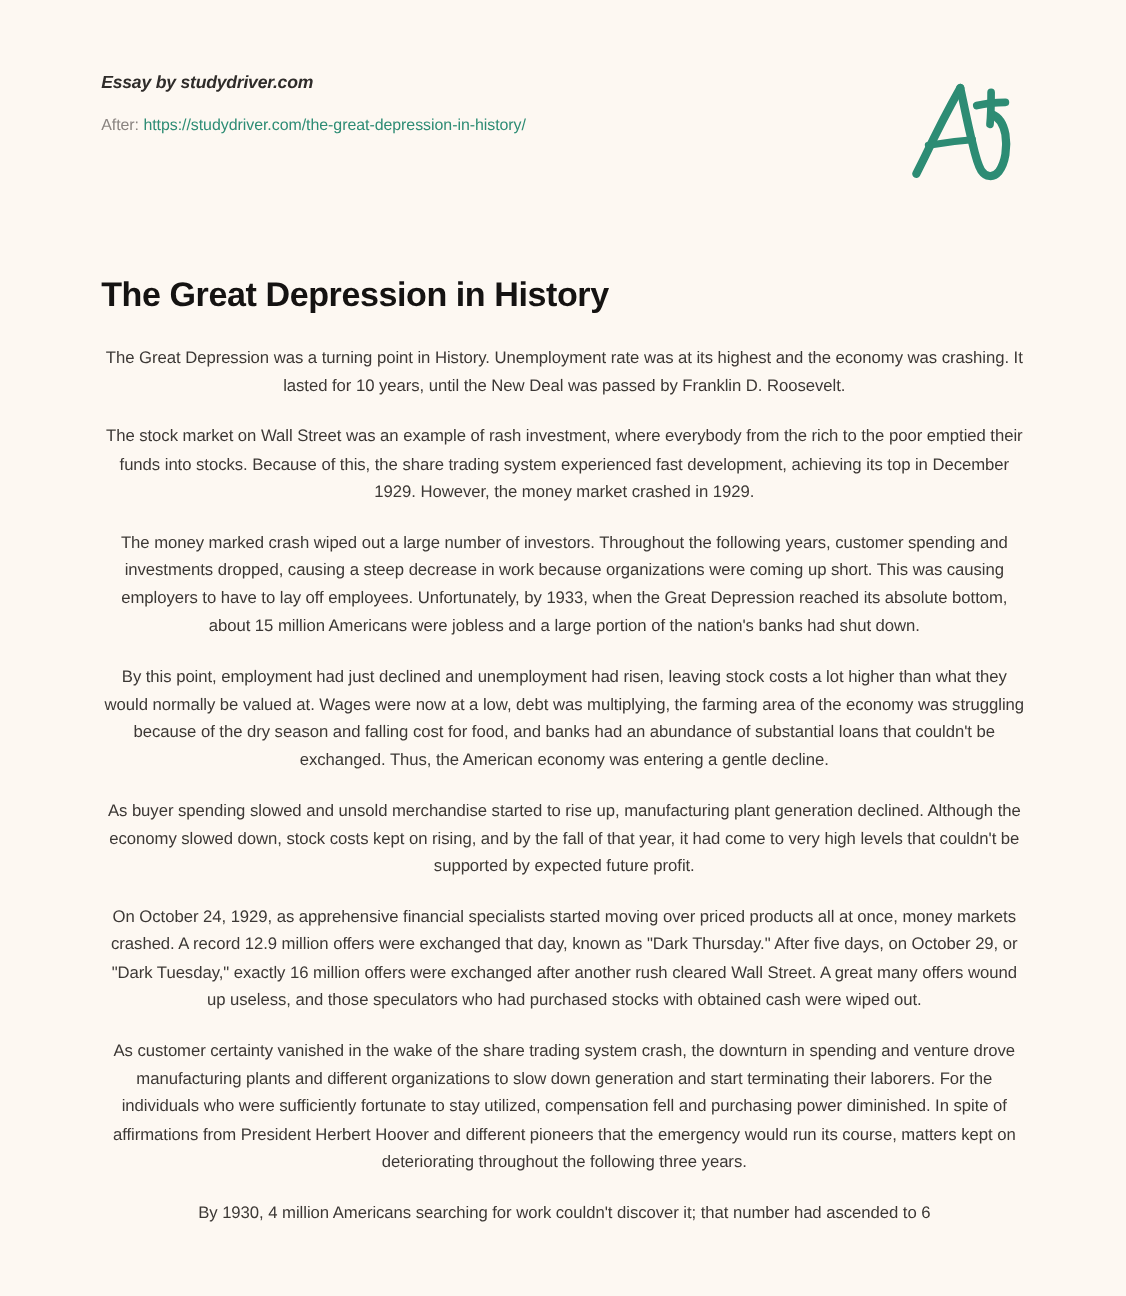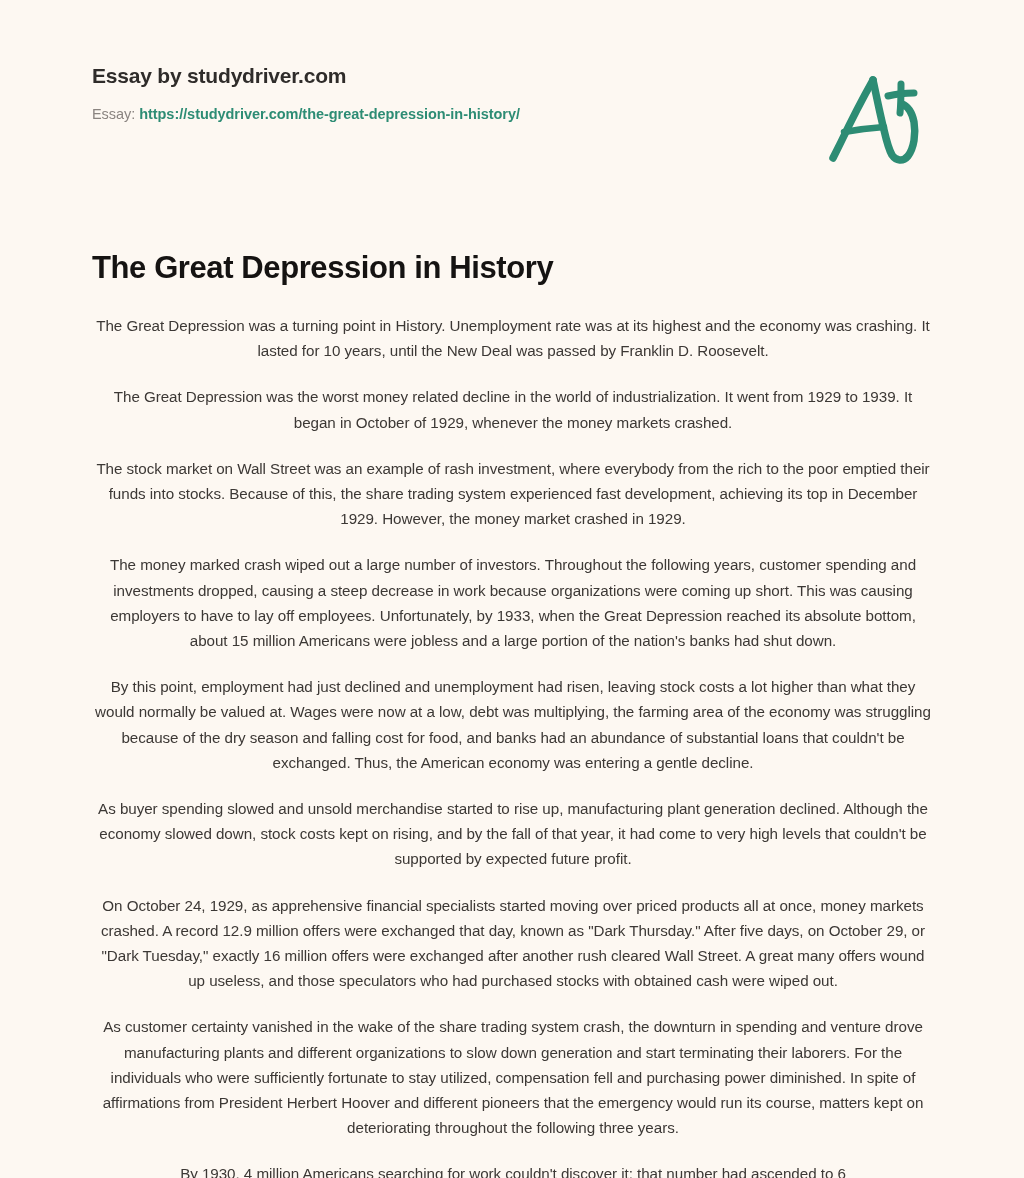--- a/index.html
+++ b/index.html
@@ -24,45 +24,45 @@
 
   
   .header {
     position: absolute;
     left: 92px;
     top: 62px;
     width: 840px;
   }
 
   .essay-by {
-    font-size: 21px;
+    font-size: 16px;
     font-weight: bold;
     color: #2f2c2a;
     letter-spacing: -0.2px;
     line-height: 28px;
     margin: 0;
+    font-style: italic;
   }
 
   .source-line {
     margin-top: 14px;
     font-size: 14.5px;
     line-height: 20px;
     color: #8a8480;
     letter-spacing: -0.05px;
     white-space: nowrap;
   }
 
   .source-label {
     color: #8a8480;
   }
 
   .source-url {
     color: #2d8c74;
     text-decoration: none;
-    font-weight: bold;
   }
 
   
   .logo {
     position: absolute;
     left: 818px;
     top: 66px;
     width: 116px;
     height: 104px;
   }
@@ -107,21 +107,21 @@
   }
 </style>
 </head>
 <body>
 
 <div class="page">
 
   <div class="header">
     <div class="essay-by">Essay by studydriver.com</div>
     <div class="source-line">
-      <span class="source-label">Essay:</span>
+      <span class="source-label">After:</span>
       <a class="source-url" href="#">https://studydriver.com/the-great-depression-in-history/</a>
     </div>
   </div>
 
   <div class="logo">
     <svg viewBox="0 0 116 104" xmlns="http://www.w3.org/2000/svg">
       <g fill="none" stroke="#2d8c74" stroke-linecap="round" stroke-linejoin="round">
 
         <path d="M55 14 C46 30 33 55 23 76 C19 84 17 88 15 92" stroke-width="7.5"></path>
 
@@ -135,21 +135,20 @@
 
         <path d="M83 18 C83 27 83 38 82 47" stroke-width="7"></path>
       </g>
     </svg>
   </div>
 
   <h1 class="doc-title">The Great Depression in History</h1>
 
   <div class="body-copy">
     <p>The Great Depression was a turning point in History. Unemployment rate was at its highest and the economy was crashing. It lasted for 10 years, until the New Deal was passed by Franklin D. Roosevelt.</p>
-    <p>The Great Depression was the worst money related decline in the world of industrialization. It went from 1929 to 1939. It began in October of 1929, whenever the money markets crashed.</p>
     <p>The stock market on Wall Street was an example of rash investment, where everybody from the rich to the poor emptied their funds into stocks. Because of this, the share trading system experienced fast development, achieving its top in December 1929. However, the money market crashed in 1929.</p>
     <p>The money marked crash wiped out a large number of investors. Throughout the following years, customer spending and investments dropped, causing a steep decrease in work because organizations were coming up short. This was causing employers to have to lay off employees. Unfortunately, by 1933, when the Great Depression reached its absolute bottom, about 15 million Americans were jobless and a large portion of the nation's banks had shut down.</p>
     <p>By this point, employment had just declined and unemployment had risen, leaving stock costs a lot higher than what they would normally be valued at. Wages were now at a low, debt was multiplying, the farming area of the economy was struggling because of the dry season and falling cost for food, and banks had an abundance of substantial loans that couldn't be exchanged. Thus, the American economy was entering a gentle decline.</p>
     <p>As buyer spending slowed and unsold merchandise started to rise up, manufacturing plant generation declined. Although the economy slowed down, stock costs kept on rising, and by the fall of that year, it had come to very high levels that couldn't be supported by expected future profit.</p>
     <p>On October 24, 1929, as apprehensive financial specialists started moving over priced products all at once, money markets crashed. A record 12.9 million offers were exchanged that day, known as "Dark Thursday." After five days, on October 29, or "Dark Tuesday," exactly 16 million offers were exchanged after another rush cleared Wall Street. A great many offers wound up useless, and those speculators who had purchased stocks with obtained cash were wiped out.</p>
     <p>As customer certainty vanished in the wake of the share trading system crash, the downturn in spending and venture drove manufacturing plants and different organizations to slow down generation and start terminating their laborers. For the individuals who were sufficiently fortunate to stay utilized, compensation fell and purchasing power diminished. In spite of affirmations from President Herbert Hoover and different pioneers that the emergency would run its course, matters kept on deteriorating throughout the following three years.</p>
     <p>By 1930, 4 million Americans searching for work couldn't discover it; that number had ascended to 6</p>
   </div>
 
 </div>

